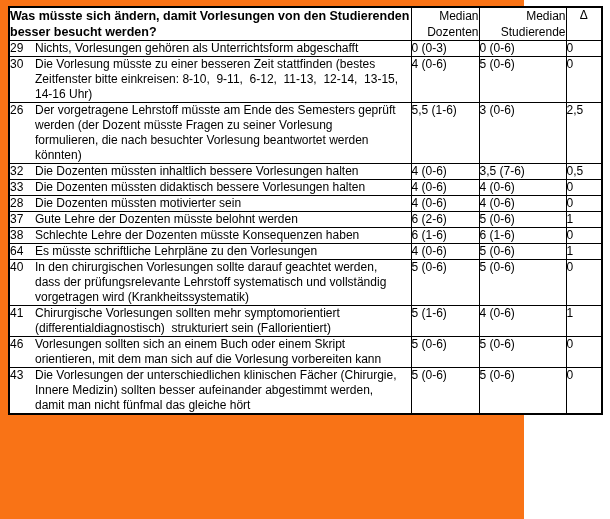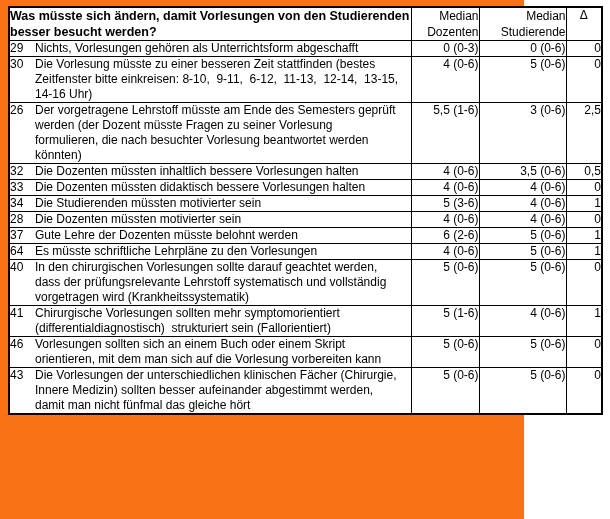--- a/index.html
+++ b/index.html
@@ -60,21 +60,21 @@
   .num {
     flex: 0 0 25px;
     box-sizing: border-box;
   }
   .qtext {
     flex: 1;
     padding-right: 12px;
     white-space: pre-wrap;
   }
   td.val {
-    text-align: right;
+    text-align: left;
     padding: 0 1px 1px 1px;
   }
 </style>
 </head>
 <body>
 
 <div class="sheet">
   <table class="results">
     <colgroup>
       <col style="width:402px">
@@ -125,66 +125,66 @@
         <td class="val">2,5</td>
       </tr>
       <tr>
         <td class="qcell">
             <div class="qwrap">
               <span class="num">32</span>
               <span class="qtext">Die Dozenten müssten inhaltlich bessere Vorlesungen halten</span>
             </div>
           </td>
         <td class="val">4 (0-6)</td>
-        <td class="val">3,5 (0-6)</td>
+        <td class="val">3,5 (7-6)</td>
         <td class="val">0,5</td>
       </tr>
       <tr>
         <td class="qcell">
             <div class="qwrap">
               <span class="num">33</span>
               <span class="qtext">Die Dozenten müssten didaktisch bessere Vorlesungen halten</span>
             </div>
           </td>
         <td class="val">4 (0-6)</td>
         <td class="val">4 (0-6)</td>
         <td class="val">0</td>
       </tr>
       <tr>
         <td class="qcell">
             <div class="qwrap">
-              <span class="num">34</span>
-              <span class="qtext">Die Studierenden müssten motivierter sein</span>
-            </div>
-          </td>
-        <td class="val">5 (3-6)</td>
-        <td class="val">4 (0-6)</td>
-        <td class="val">1</td>
-      </tr>
-      <tr>
-        <td class="qcell">
-            <div class="qwrap">
               <span class="num">28</span>
               <span class="qtext">Die Dozenten müssten motivierter sein</span>
             </div>
           </td>
         <td class="val">4 (0-6)</td>
         <td class="val">4 (0-6)</td>
         <td class="val">0</td>
       </tr>
       <tr>
         <td class="qcell">
             <div class="qwrap">
               <span class="num">37</span>
               <span class="qtext">Gute Lehre der Dozenten müsste belohnt werden</span>
             </div>
           </td>
         <td class="val">6 (2-6)</td>
         <td class="val">5 (0-6)</td>
         <td class="val">1</td>
+      </tr>
+      <tr>
+        <td class="qcell">
+            <div class="qwrap">
+              <span class="num">38</span>
+              <span class="qtext">Schlechte Lehre der Dozenten müsste Konsequenzen haben</span>
+            </div>
+          </td>
+        <td class="val">6 (1-6)</td>
+        <td class="val">6 (1-6)</td>
+        <td class="val">0</td>
       </tr>
       <tr>
         <td class="qcell">
             <div class="qwrap">
               <span class="num">64</span>
               <span class="qtext">Es müsste schriftliche Lehrpläne zu den Vorlesungen</span>
             </div>
           </td>
         <td class="val">4 (0-6)</td>
         <td class="val">5 (0-6)</td>

